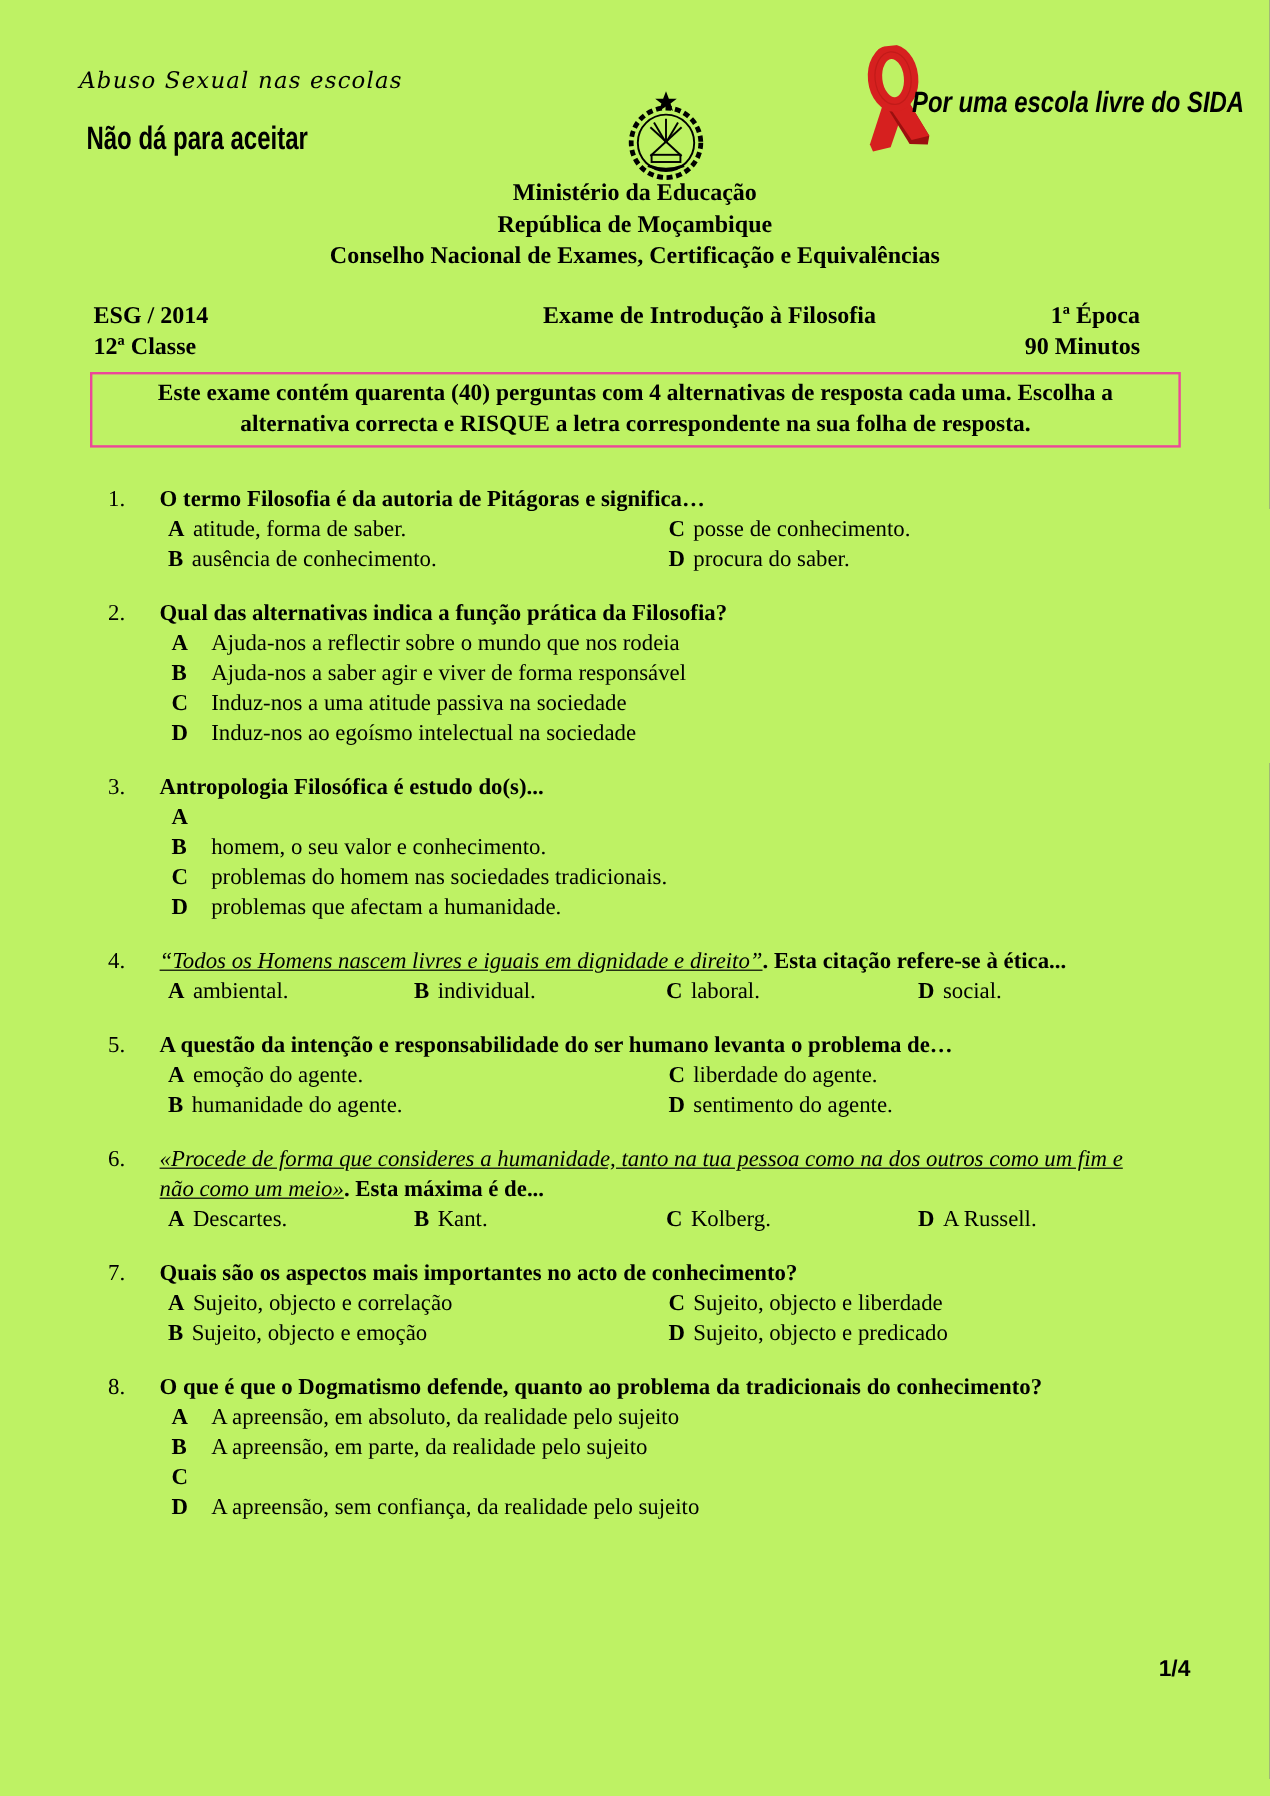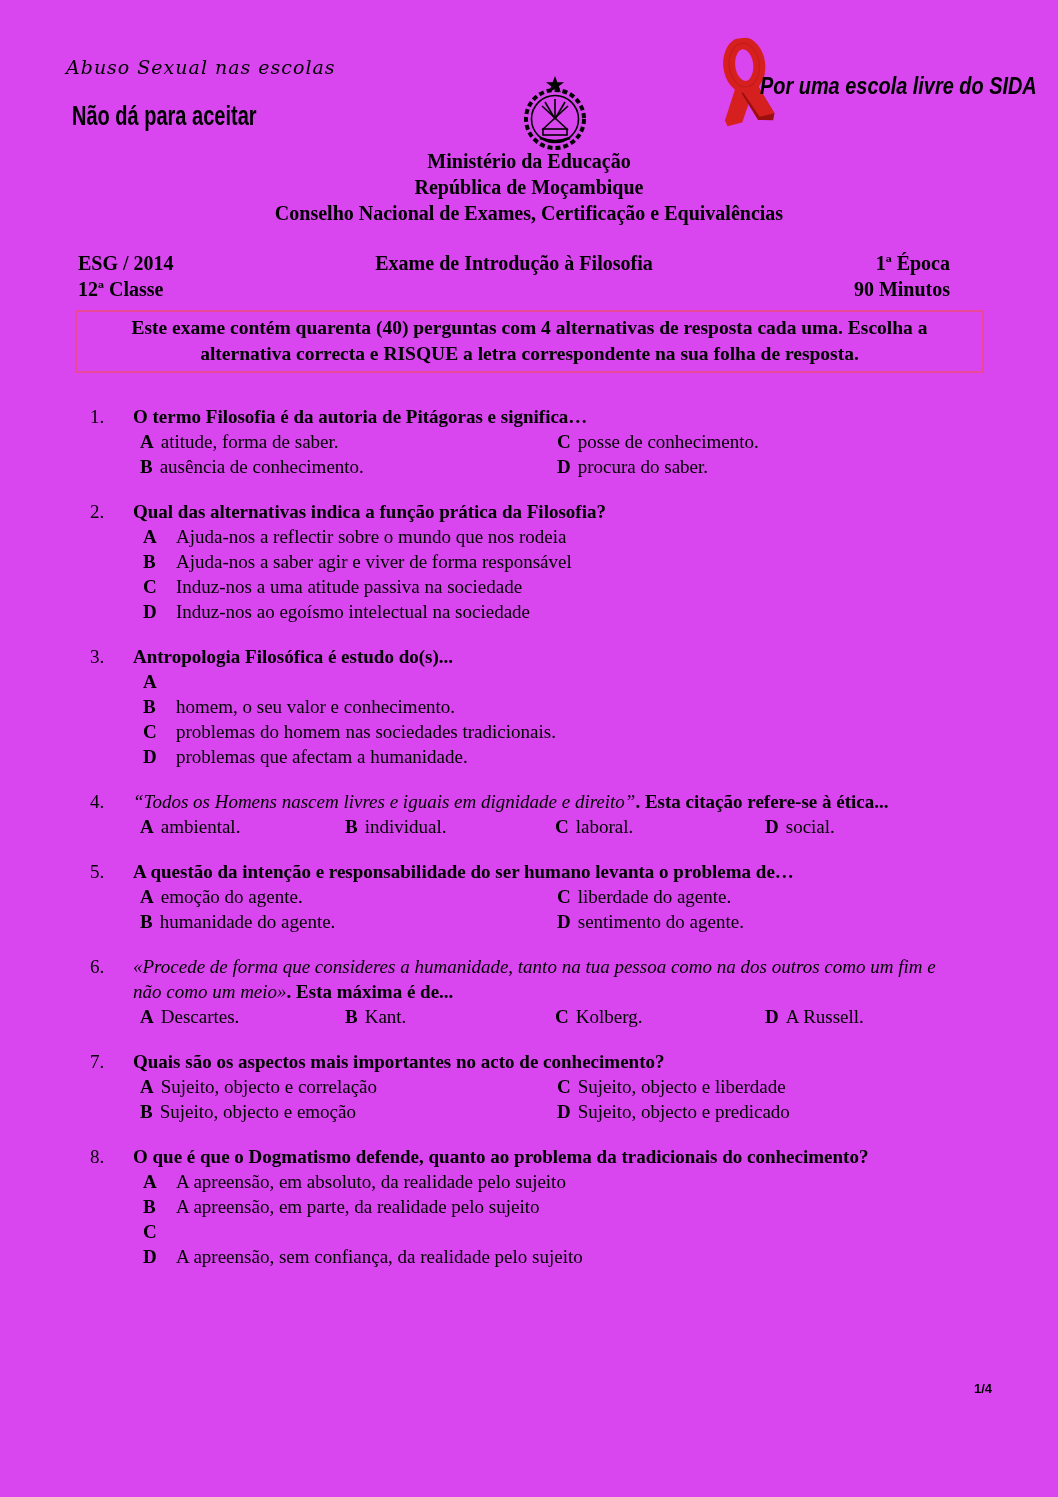--- a/index.html
+++ b/index.html
@@ -1,21 +1,21 @@
 <!DOCTYPE html>
 <html><head>
 <meta charset="utf-8">
 <style>
   * { margin:0; padding:0; box-sizing:border-box; }
   html,body { background:#888; }
   .page {
     position:relative;
     width:1058px; height:1497px;
     margin:0 auto;
-    background:#d946ef;
+    background:#bef264;
     color:#000;
     font-family:"Liberation Serif", serif;
     overflow:hidden;
   }
   
   .slogan1 {
     position:absolute; left:66px; top:56px;
     font-family:"DejaVu Serif", serif;
     font-style:italic; font-size:19px; letter-spacing:1px;
   }
@@ -39,58 +39,58 @@
   .gov-lines {
     position:absolute; left:0; right:0; top:148px;
     text-align:center; font-weight:bold; font-size:20px; line-height:26px;
   }
   
   .exam-grid {
     position:absolute; left:78px; top:250px; width:872px;
     display:grid; grid-template-columns:220px 1fr 220px;
     font-weight:bold; font-size:20px; line-height:26px;
   }
-  .exam-col-center { text-align:center; }
+  .exam-col-center { text-align:right; }
   .exam-col-right  { text-align:right; }
   
   .instruction-box {
     position:absolute; left:75px; top:310px; width:909px;
     border:2px solid #ec4899;
     text-align:center; font-weight:bold; font-size:19.5px;
     line-height:26px; padding:3px 10px 4px 10px;
   }
   
   .questions {
     position:absolute; left:78px; top:404px; width:888px;
     display:flex; flex-direction:column; gap:20px;
     font-size:19px; line-height:25px;
   }
   .q-head { display:flex; }
   .q-num  { margin-left:12px; width:43px; flex-shrink:0; }
   .q-title{ flex:1; font-weight:bold; }
-  .seg-italic { font-weight:normal; font-style:italic; }
+  .seg-italic { font-weight:normal; font-style:italic;text-decoration:underline; }
   .option { display:flex; }
   .opt-letter { font-weight:bold; margin-right:7px; flex-shrink:0; }
   .opts-list .option { padding-left:65px; }
   .opts-list .opt-letter { width:33px; margin-right:0; }
   .opts-two {
     display:grid; padding-left:62px;
     grid-template-columns:417px auto;
     grid-auto-flow:column; grid-template-rows:repeat(2,25px);
   }
   .opts-four {
     display:grid; padding-left:62px;
     grid-template-columns:205px 210px 210px auto;
     grid-auto-flow:column; grid-template-rows:25px;
   }
   
   .page-num {
     position:absolute; right:66px; top:1381px;
     font-family:"Liberation Sans", sans-serif;
-    font-weight:bold; font-size:13px;
+    font-weight:bold; font-size:19px;
   }
 </style>
 </head>
 <body>
 
 <div class="page">
 
   <div class="slogan1">Abuso Sexual nas escolas</div>
   <div class="slogan2">Não dá para aceitar</div>
 

